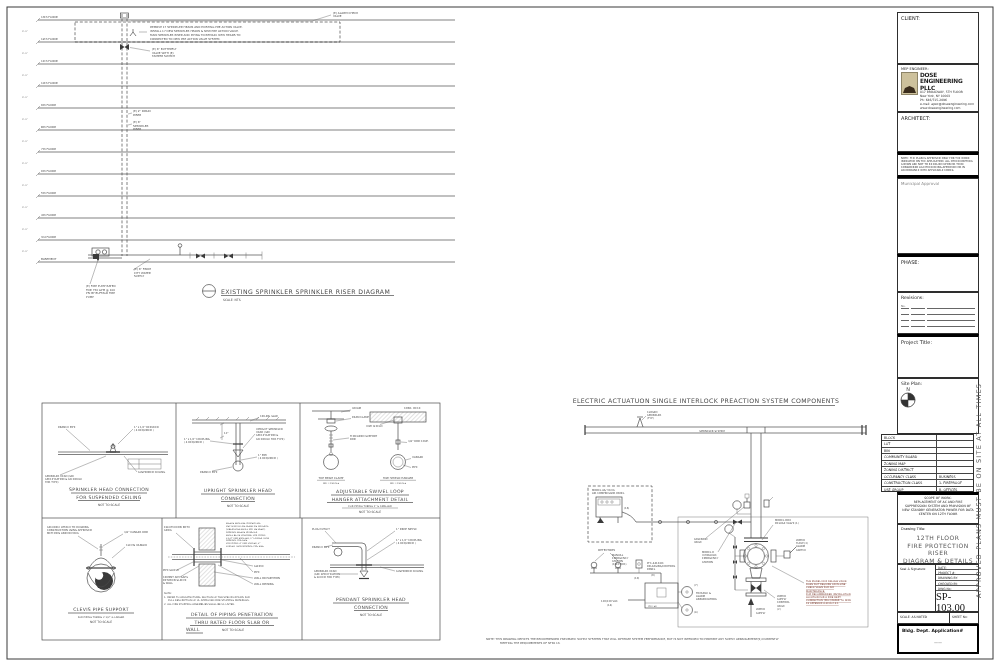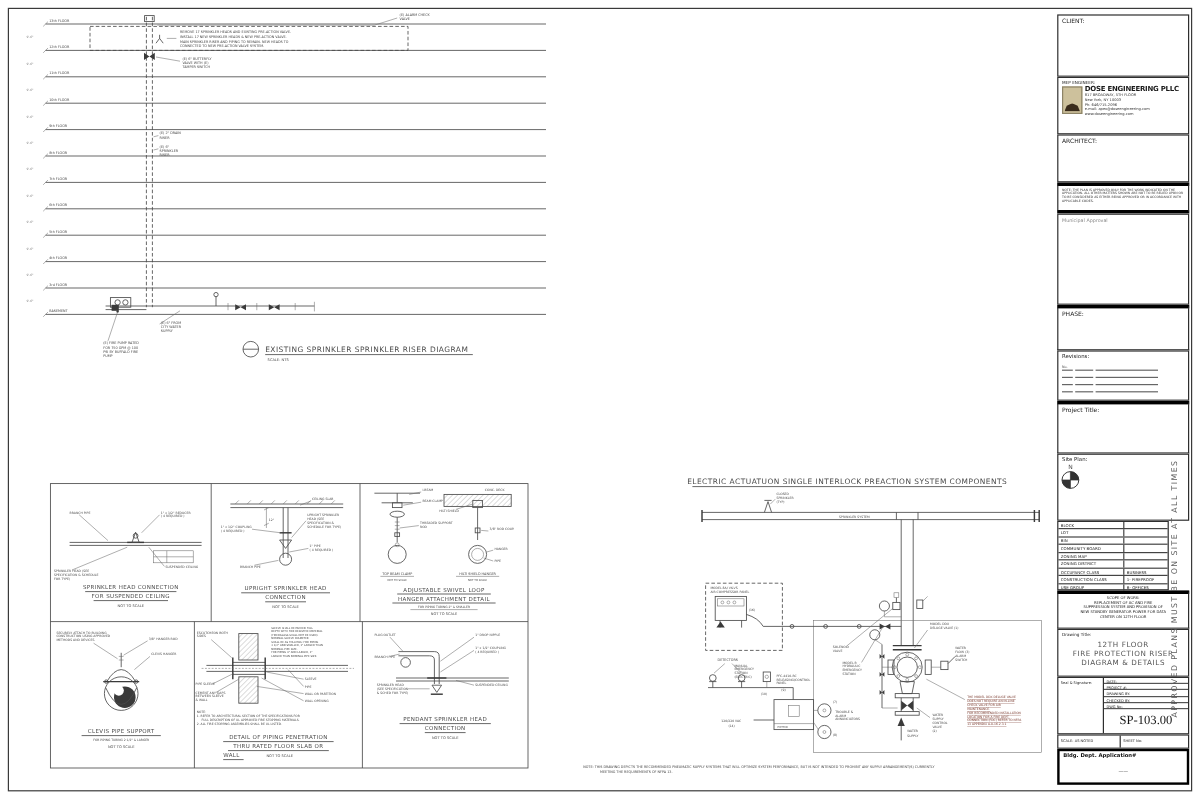--- a/index.html
+++ b/index.html
@@ -12,21 +12,21 @@
   .t46{font-size:4.6px;letter-spacing:.3px}.t62{font-size:6.2px;letter-spacing:.4px}
   .mid{text-anchor:middle}.gray{fill:#8a8a8a}
   .red{fill:#7b3b2f;text-decoration:underline}
   .ln{stroke:#4a4a4a;stroke-width:.7;fill:none}
   .lt{stroke:#6a6a6a;stroke-width:.45;fill:none}
   .lb{stroke:#3a3a3a;stroke-width:1.2;fill:none}
   .dash{stroke-dasharray:3 1.8}.dash2{stroke-dasharray:1.6 1.2}
   .fill{fill:#3a3a3a;stroke:none}
   
   .tb{position:absolute;left:881px;top:12px;width:93px;height:642px;font-family:"DejaVu Sans",sans-serif;}
-  .panel{position:absolute;left:0;width:110px;border:1px solid #2e2e2e;background:#fff;box-sizing:border-box;padding:2px 3px;}
+  .panel{position:absolute;left:16px;width:82px;border:1px solid #2e2e2e;background:#fff;box-sizing:border-box;padding:2px 3px;}
   .plabel{font-size:5px;color:#222;}
   .thick{border-top:3px solid #000;border-bottom:3px solid #000;}
   .thickt{border-top:3px solid #000;}
   .dobnote{font-size:2.6px;line-height:3.1px;color:#333;}
   .muni{font-size:4px;color:#888;}
   .mepflex{display:flex;gap:2px;margin-top:1px;}
   .logo{width:15px;height:21px;background:#cdc19c;border:.5px solid #8d8467;position:relative;flex:none;}
   .logo .wedge{position:absolute;left:1px;right:1px;bottom:1px;height:7px;background:#3a2c1c;
                clip-path:polygon(0 100%,100% 100%,85% 30%,50% 0,15% 30%);}
   .firm{font-size:5.8px;font-weight:bold;color:#1a1a1a;line-height:6.4px;letter-spacing:-.2px;}

